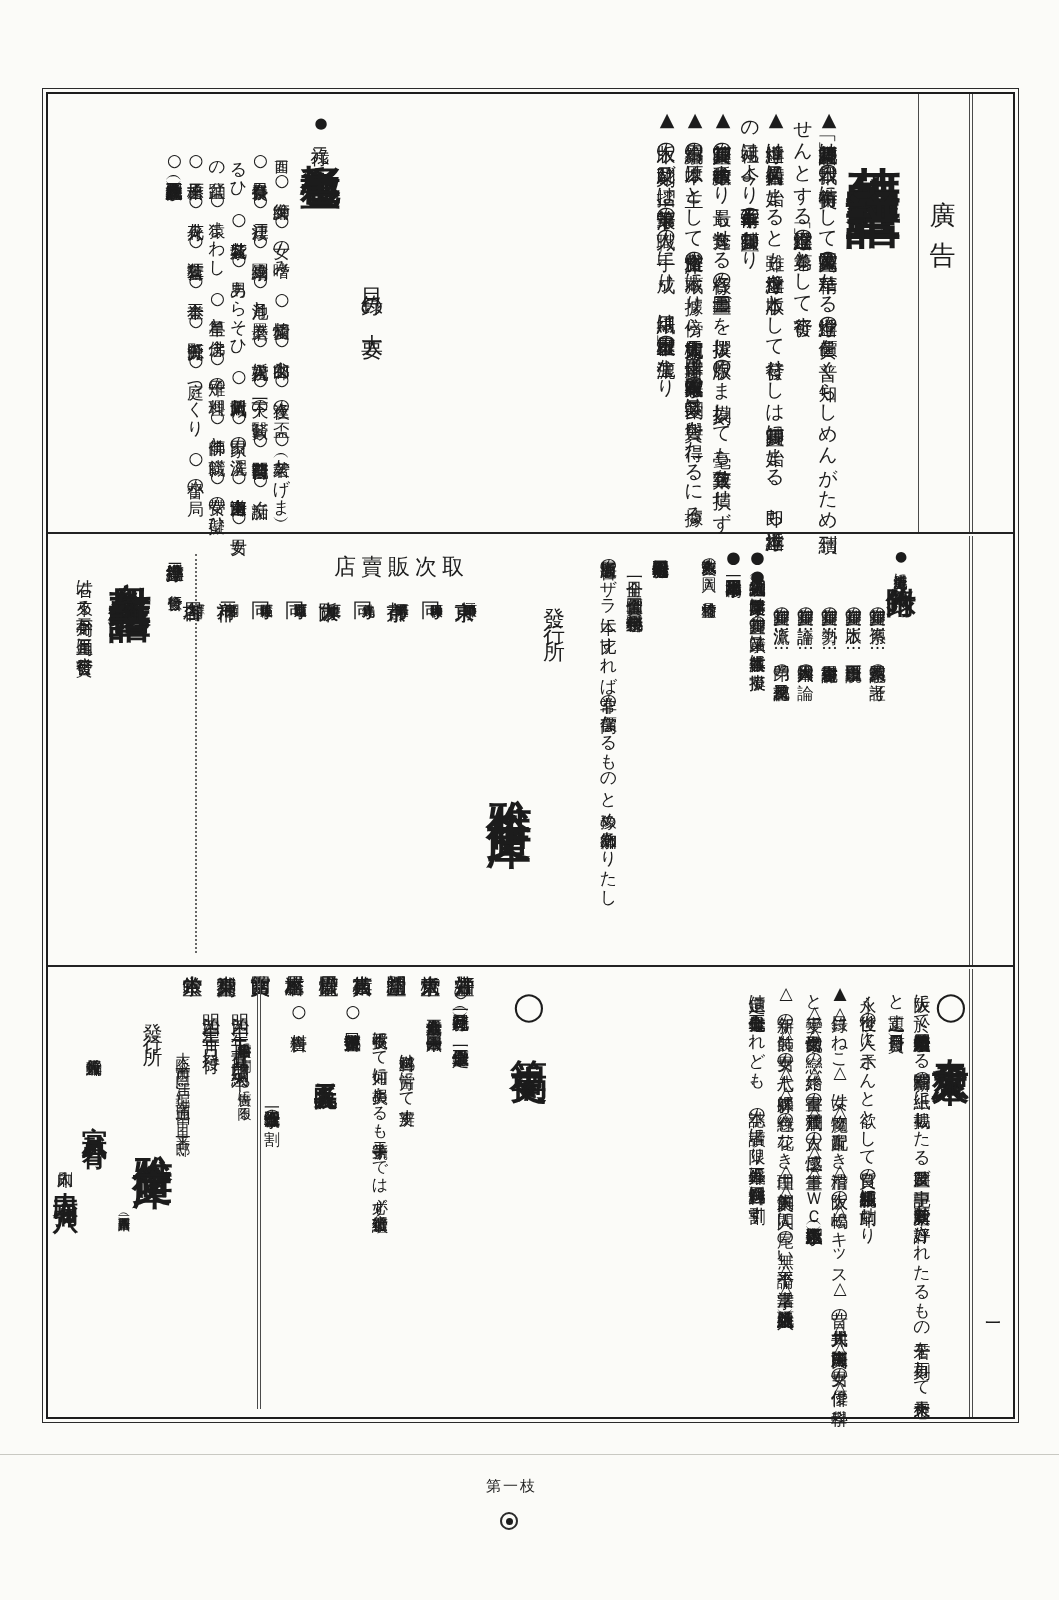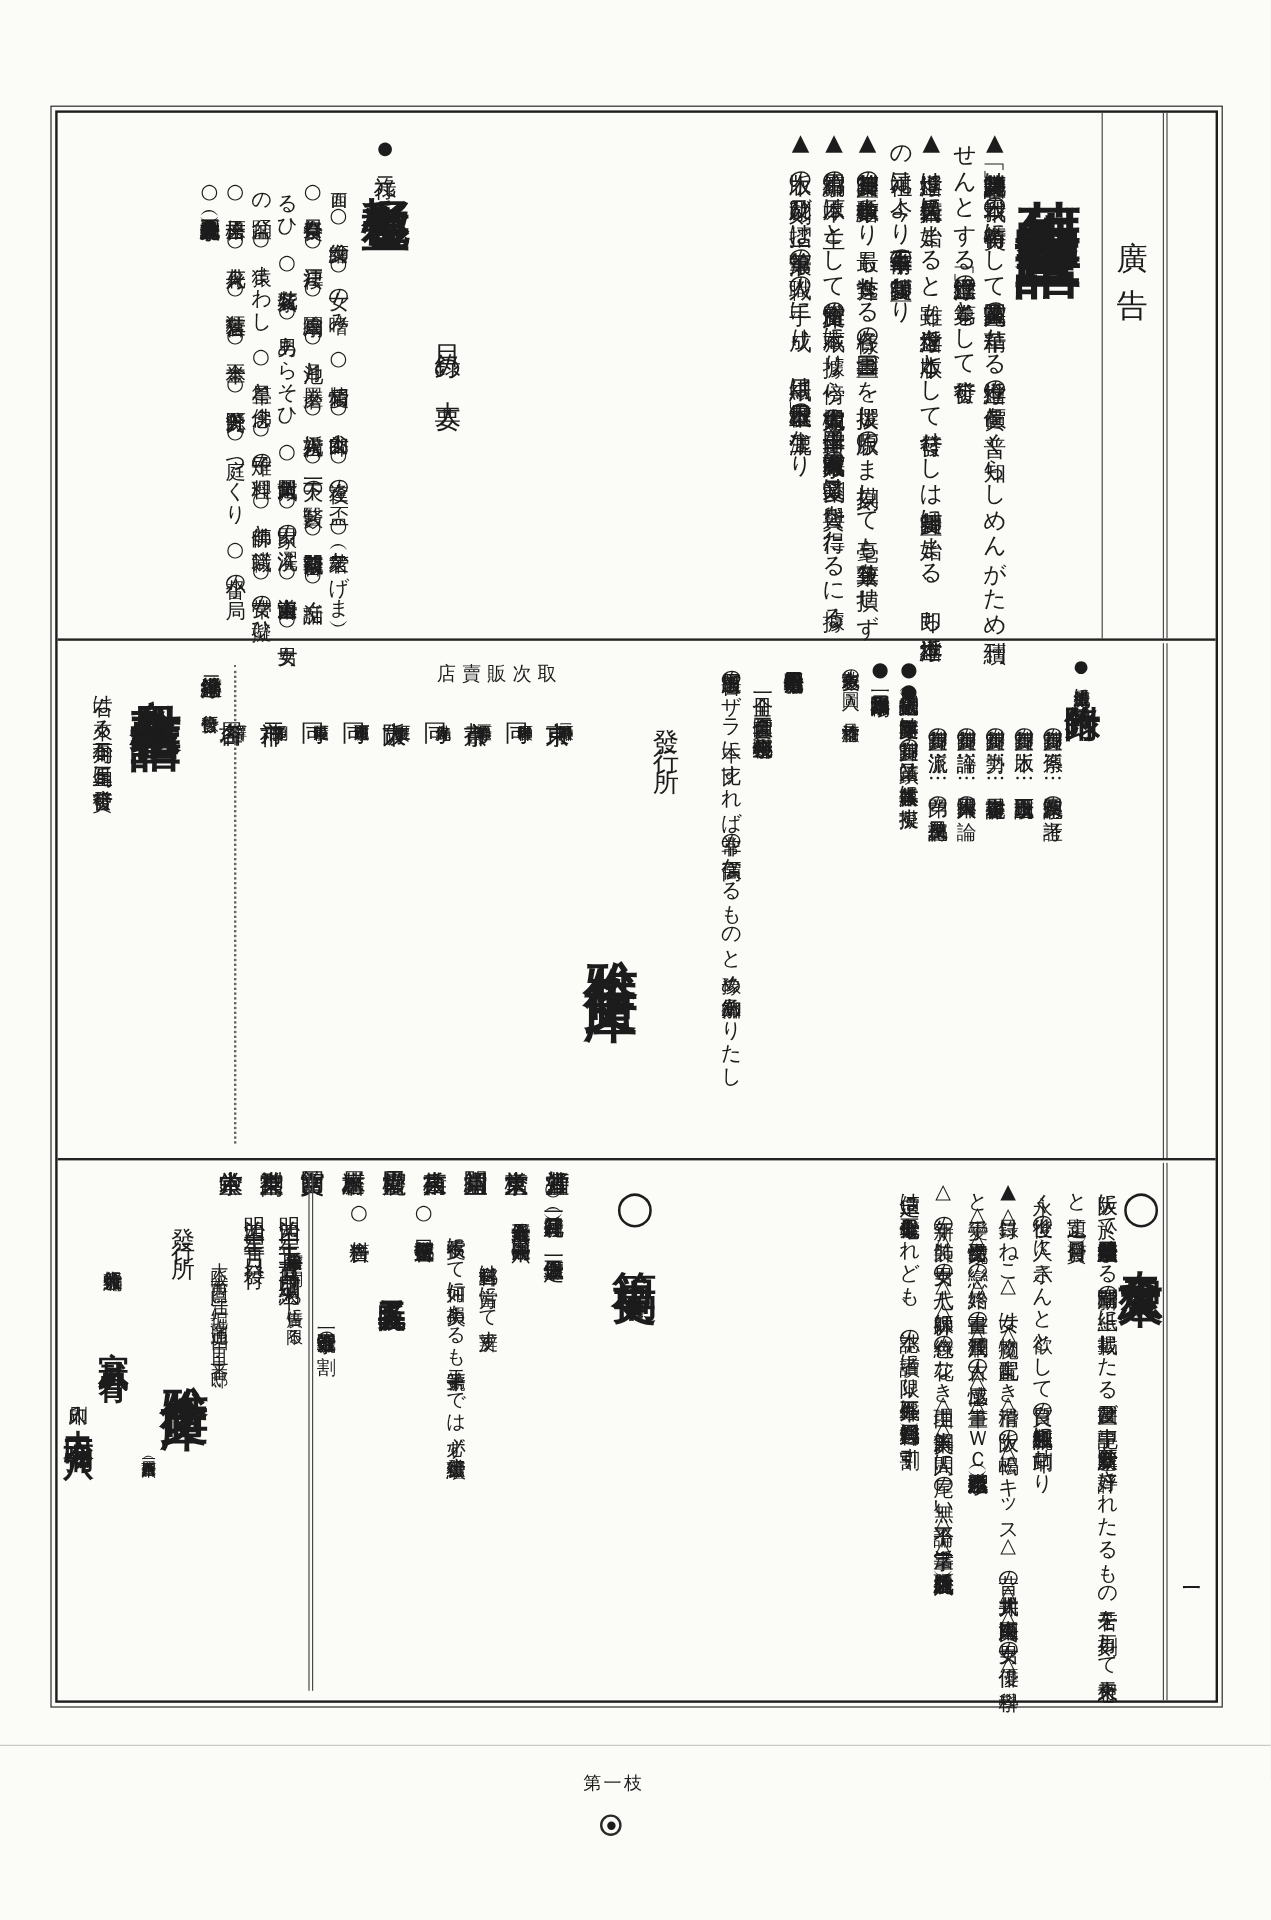--- a/index.html
+++ b/index.html
@@ -46,21 +46,21 @@
   .apx-sub { font-size:14px; }
   .appendix p.spec { text-indent:48px; }
   .apx-detail { font-size:15px; }
   .vgap { display:inline-block; block-size:1px; }
   .issue { position:absolute; right:339px; top:12px; height:408px;
            font-size:17px; line-height:26px; }
   .issue p.ind { text-indent:20px; }
   .pub { position:absolute; right:444px; top:16px; height:402px; }
   .pub-label { font-size:22px; letter-spacing:16px; padding-top:38px; }
   .pub-name  { font-size:45px; font-weight:bold; letter-spacing:7px; padding-top:212px; margin-left:4px; }
-  .dist-header { position:absolute; right:544px; top:16px; font-size:16px; letter-spacing:5px;
+  .dist-header { position:absolute; right:544px; top:16px; font-size:22px; letter-spacing:5px;
                  direction:rtl; unicode-bidi:bidi-override; }
   .stores { position:absolute; right:534px; top:50px; height:374px; }
   .store { display:flex; height:100%; margin-left:7px; }
   .store-region { font-size:20px; }
   .store-addr { font-size:13px; margin-top:8px; }
   .store-name { font-size:20px; margin-top:auto; }
   .dotted-rule { position:absolute; right:816px; top:18px; bottom:12px; width:0;
                  border-left:2px dotted #666; }
   .nextvol { position:absolute; right:826px; top:14px; height:408px; }
   .nv-series { font-size:18px; } .nv-notice { font-size:15px; }

